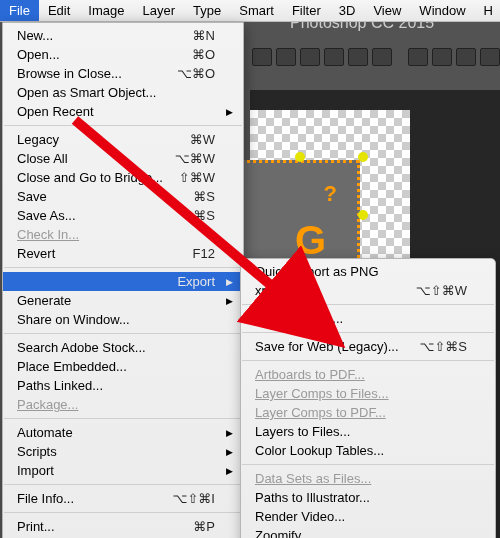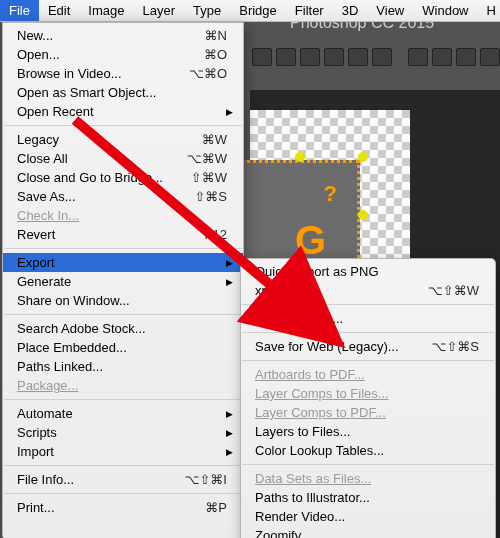--- a/index.html
+++ b/index.html
@@ -80,46 +80,46 @@
     z-index: 10;
     padding: 3px 0;
   }
   .menu.sub {
     top: 258px; left: 240px;
     width: 256px;
     border-radius: 5px;
   }
   .mi {
     display: flex; align-items: center; justify-content: space-between;
-    padding: 2px 16px 2px 14px;
+    padding: 2px 28px 2px 14px;
     color: #000;
     min-height: 19px;
     position: relative;
   }
-  .mi.sel { background: #2a6bd8; color: #000000; }
+  .mi.sel { background: #2a6bd8; color: #e5e5e5; justify-content: flex-end; }
   .mi.disabled { color: #9a9a9a; text-decoration: underline; }
   .mi .sc { font-family: "Helvetica Neue", Arial, sans-serif; font-size: 13px; letter-spacing: 0px; color: inherit; opacity: .85; }
   .mi .arr { position: absolute; right: 10px; }
   .sep { height: 1px; background: #cfcfcf; margin: 4px 1px; }
 
   .arrow-overlay {
     position: absolute; z-index: 20; top: 0; left: 0;
     pointer-events: none;
   }
 </style>
 </head>
 <body>
 
 <div class="menubar">
   <div class="m sel">File</div>
   <div class="m">Edit</div>
   <div class="m">Image</div>
   <div class="m">Layer</div>
   <div class="m">Type</div>
-  <div class="m">Bridge</div>
+  <div class="m">Smart</div>
   <div class="m">Filter</div>
   <div class="m">3D</div>
   <div class="m">View</div>
   <div class="m">Window</div>
   <div class="m">H</div>
 </div>
 
 <div class="app-title">Photoshop CC 2015</div>
 <div class="tbicons">
   <div class="icon"></div>
@@ -157,21 +157,21 @@
 <div class="menu" id="file-menu">
     <div class="mi">
       <span>New...</span>
       <span class="sc">⌘N</span>
     </div>
     <div class="mi">
       <span>Open...</span>
       <span class="sc">⌘O</span>
     </div>
     <div class="mi">
-      <span>Browse in Video...</span>
+      <span>Browse in Close...</span>
       <span class="sc">⌥⌘O</span>
     </div>
     <div class="mi">
       <span>Open as Smart Object...</span>
     </div>
     <div class="mi">
       <span>Open Recent</span>
       <span class="arr" style="font-size: 9px;">▶</span>
     </div>
     <div class="sep"></div>
@@ -179,20 +179,24 @@
       <span>Legacy</span>
       <span class="sc">⌘W</span>
     </div>
     <div class="mi">
       <span>Close All</span>
       <span class="sc">⌥⌘W</span>
     </div>
     <div class="mi">
       <span>Close and Go to Bridge...</span>
       <span class="sc">⇧⌘W</span>
+    </div>
+    <div class="mi">
+      <span>Save</span>
+      <span class="sc">⌘S</span>
     </div>
     <div class="mi">
       <span>Save As...</span>
       <span class="sc">⇧⌘S</span>
     </div>
     <div class="mi disabled">
       <span>Check In...</span>
     </div>
     <div class="mi">
       <span>Revert</span>

